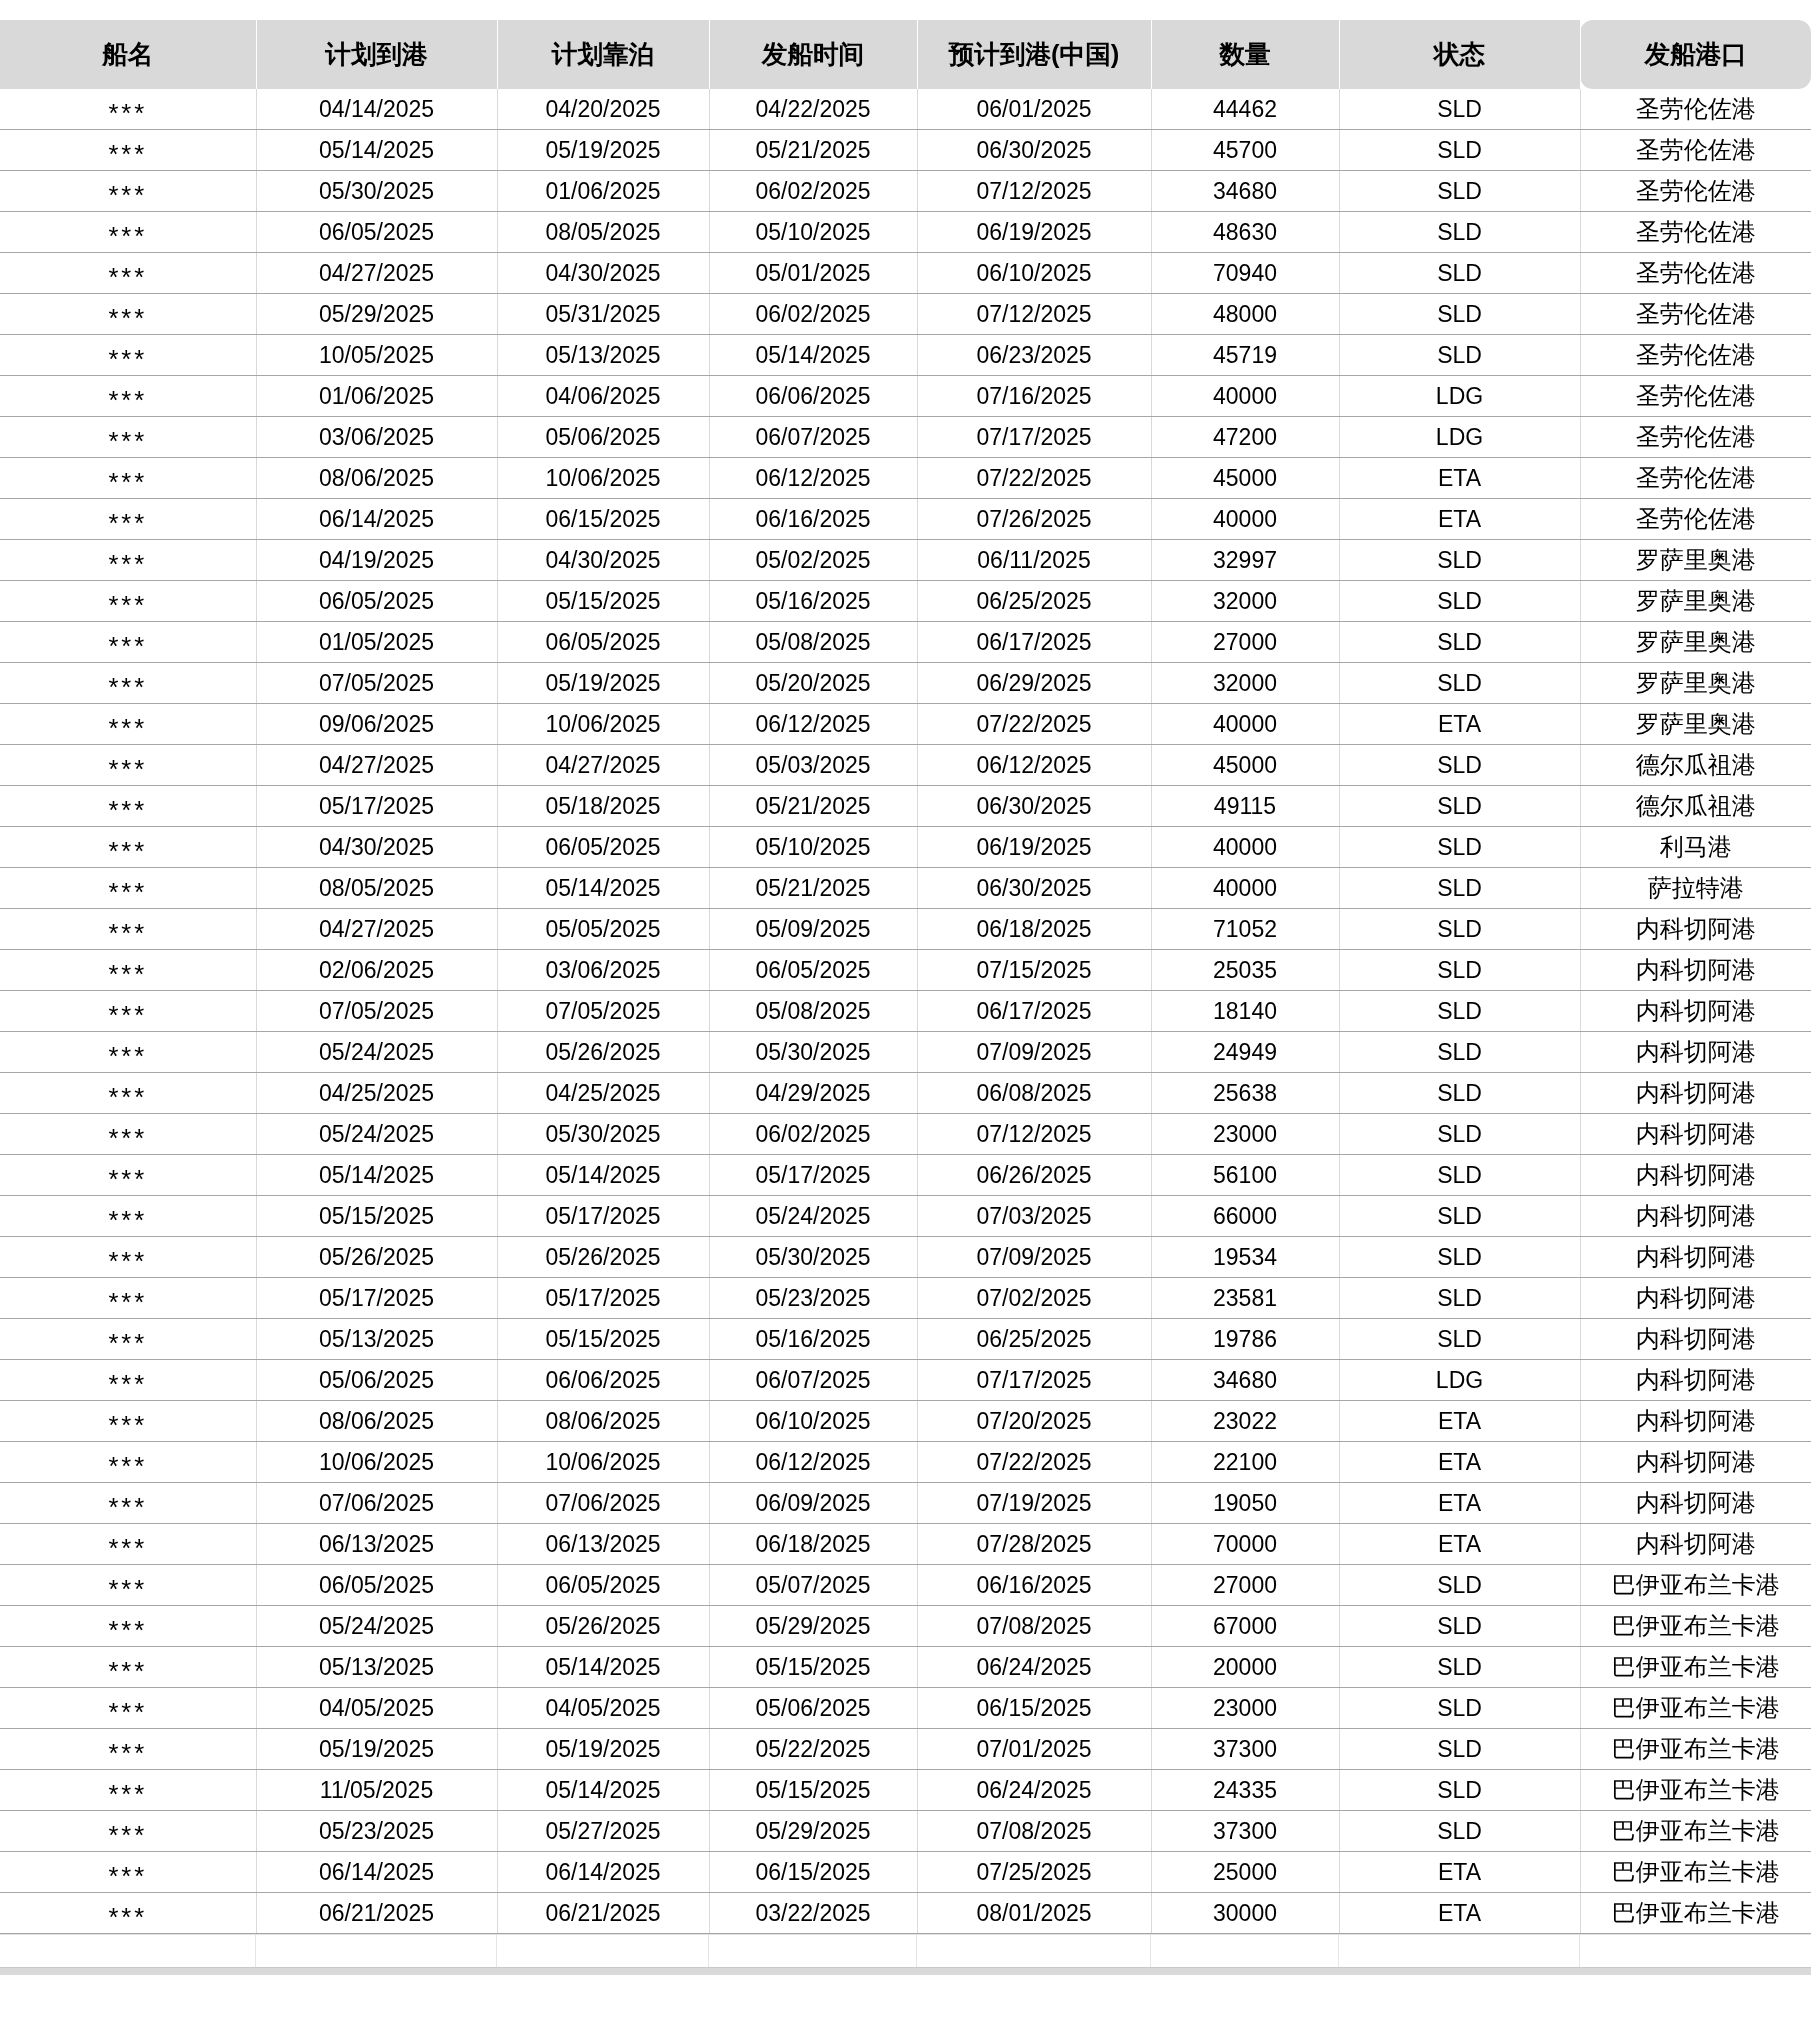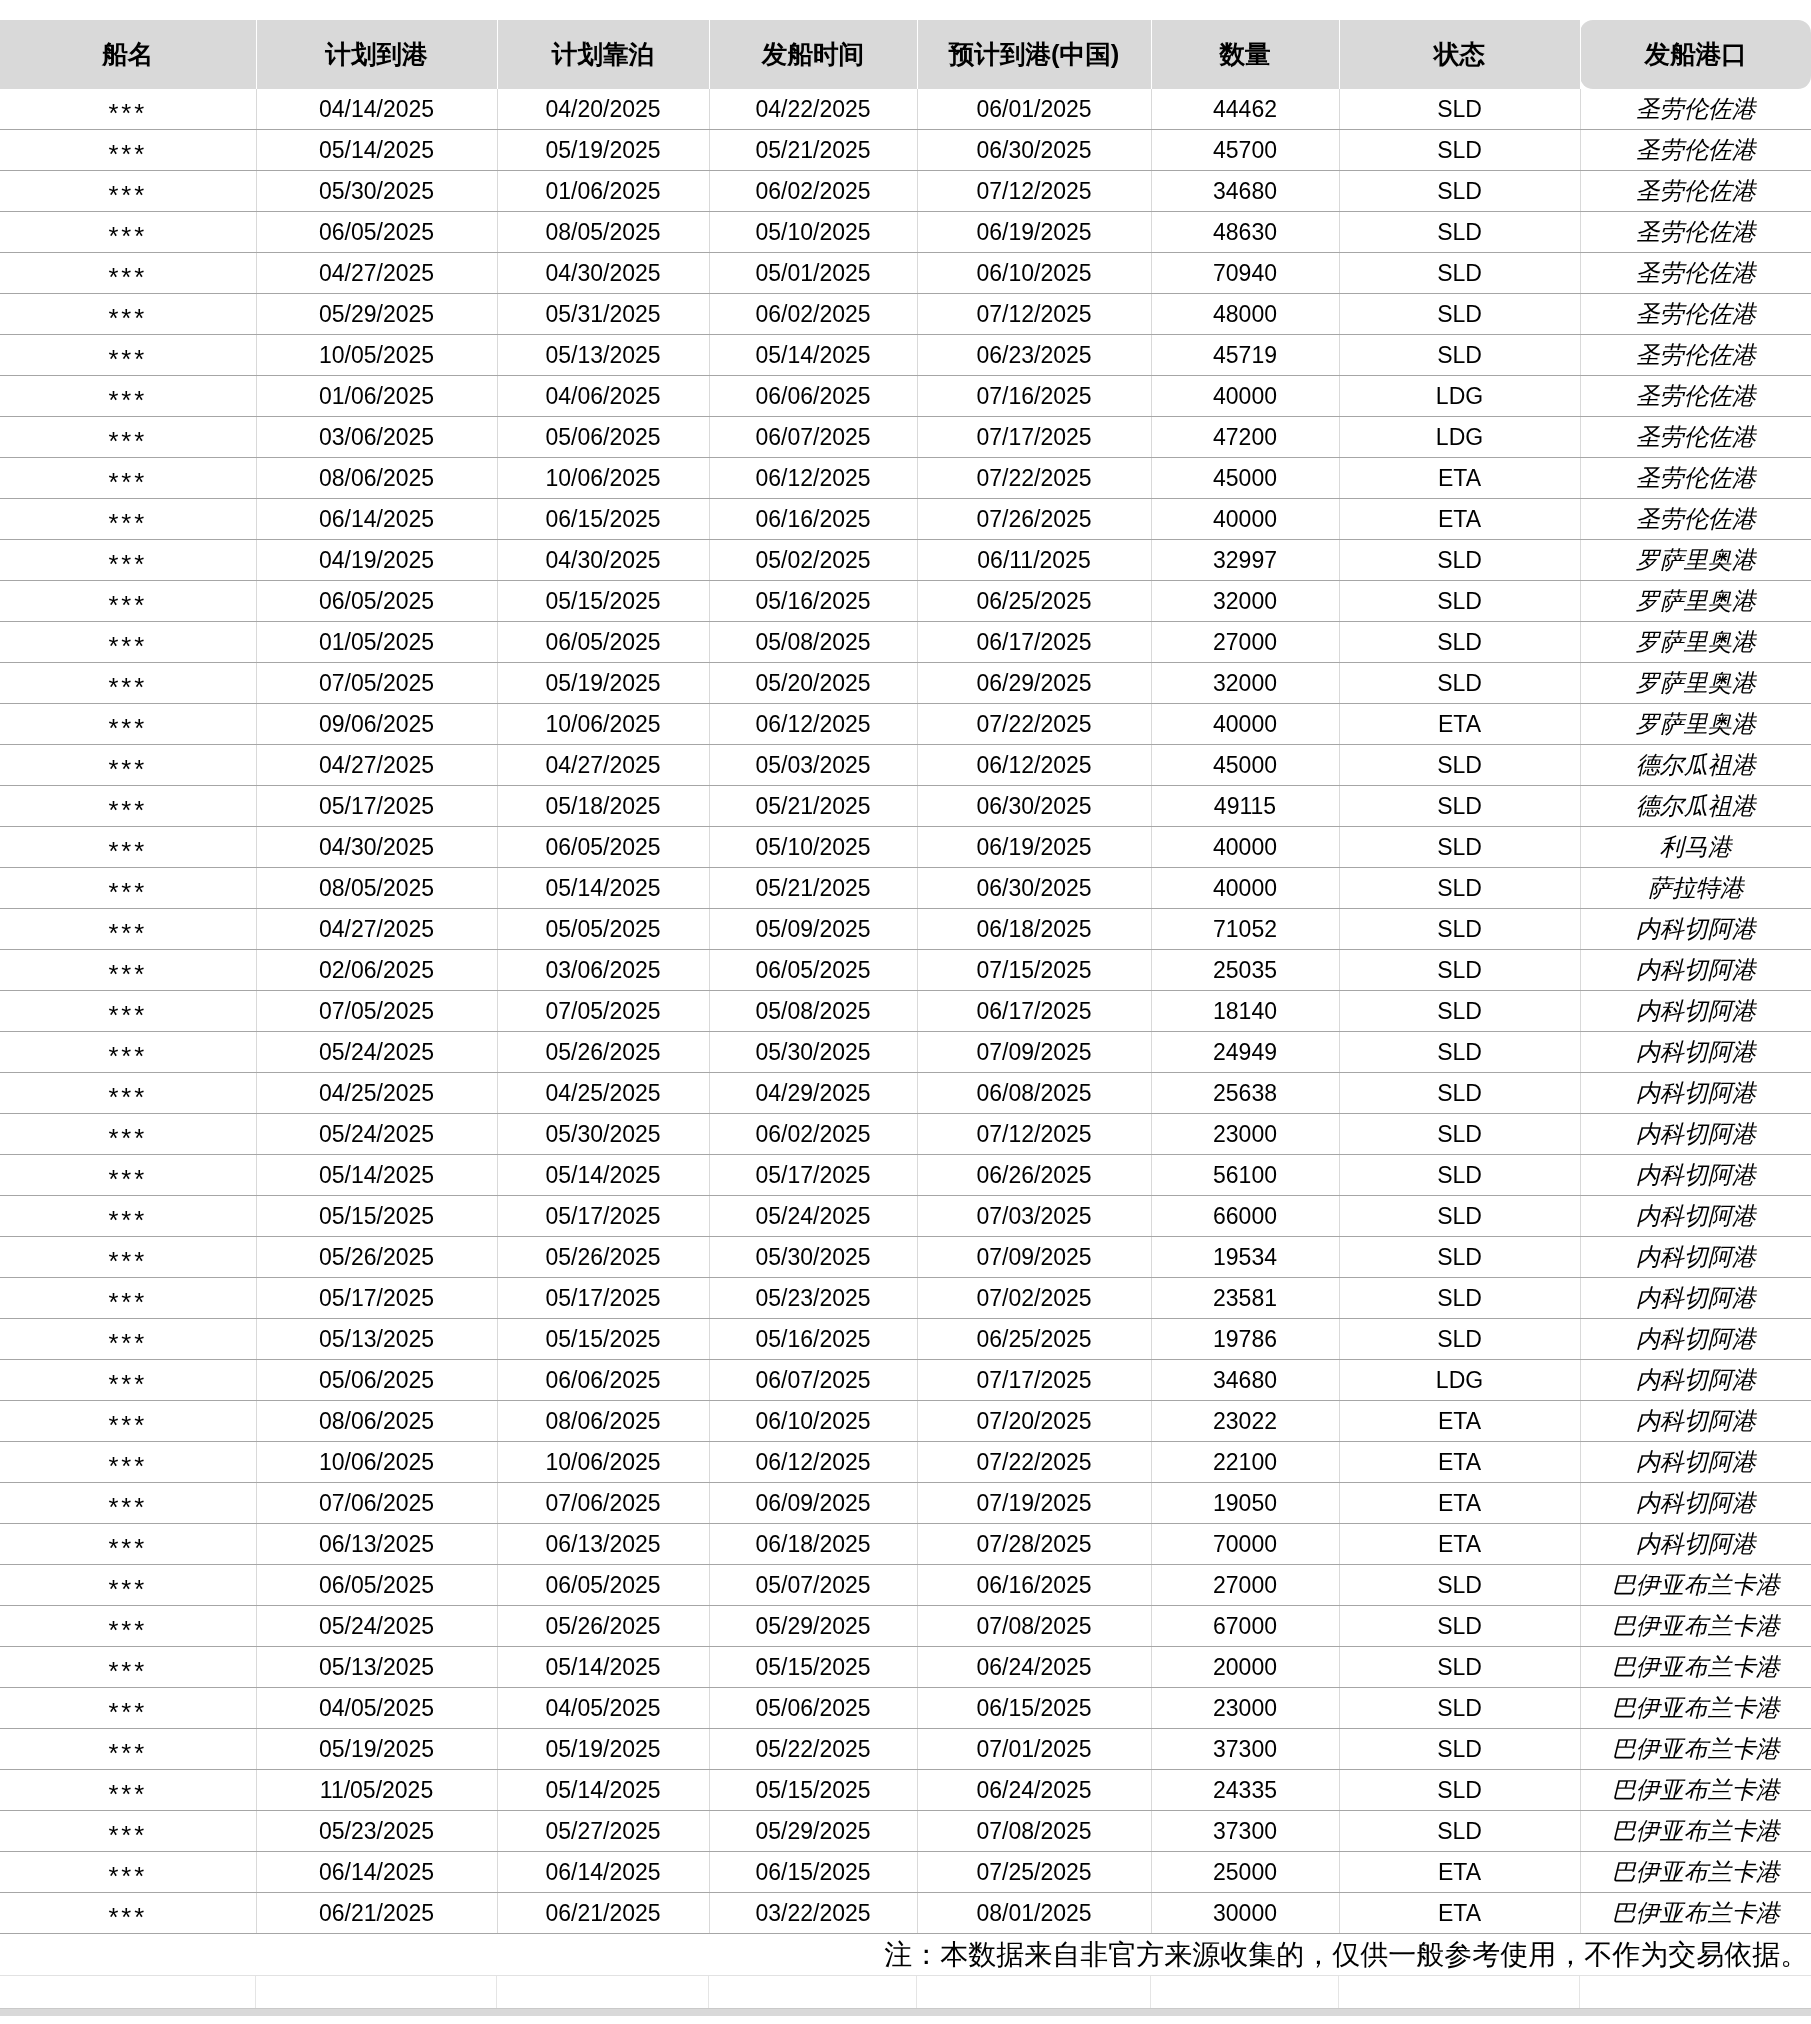--- a/index.html
+++ b/index.html
@@ -47,21 +47,21 @@
     height: 40px;
     font-size: 23px;
     text-align: center;
     vertical-align: middle;
     border-bottom: 0.9px solid #a6a6a6;
     border-right: 0.9px solid #d9d9d9;
     padding: 0;
     white-space: nowrap;
     overflow: hidden;
   }
-  td:last-child { border-right: none; font-style: italic; }
+  td:last-child { border-right: none; }
   td.cjk { font-size: 24px; }
 
   .stars {
     display: inline-block;
     transform: translateY(3.8px);
     letter-spacing: 2.8px;
     font-size: 25.6px;
   }
 
   tr.total-row td { height: 44px; }
@@ -576,23 +576,20 @@
           <td>06/21/2025</td>
           <td>03/22/2025</td>
           <td>08/01/2025</td>
           <td>30000</td>
           <td>ETA</td>
           <td class="cjk">巴伊亚布兰卡港</td>
         </tr>
       </tbody>
   </table>
 
-  <div class="note-row">
-    <span>注：本数据来自非官方来源收集的，仅供一般参考使用，不作为交易依据。</span>
-  </div>
 
   <div class="empty-grid-row">
       <div class="gcell" style="width: 256px;"></div>
       <div class="gcell" style="width: 241px;"></div>
       <div class="gcell" style="width: 212px;"></div>
       <div class="gcell" style="width: 208px;"></div>
       <div class="gcell" style="width: 234px;"></div>
       <div class="gcell" style="width: 188px;"></div>
       <div class="gcell" style="width: 241px;"></div>
       <div class="gcell" style="width: 231px;"></div>

